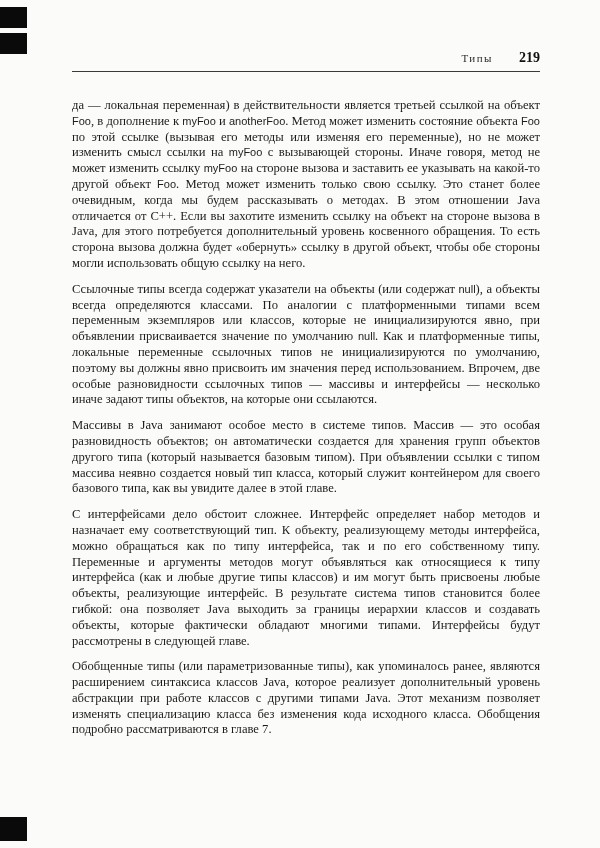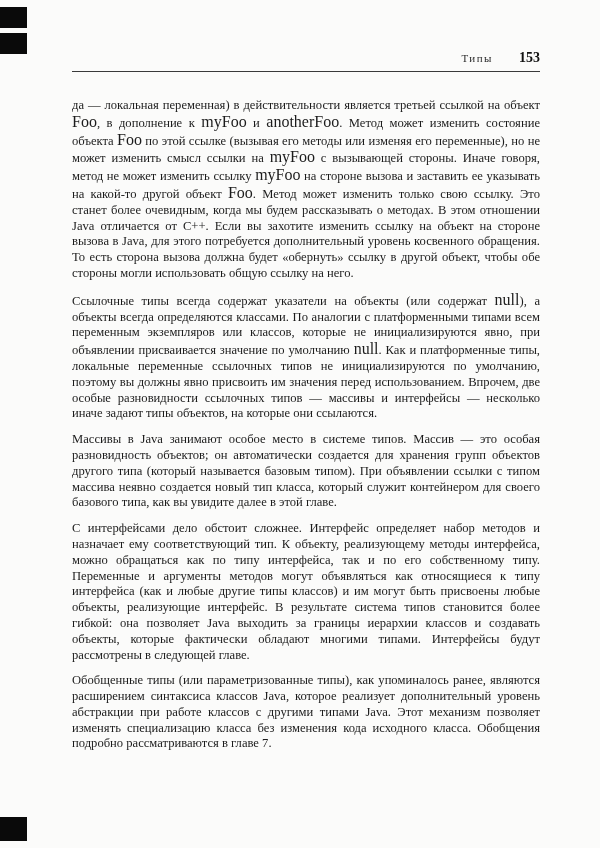--- a/index.html
+++ b/index.html
@@ -58,37 +58,37 @@
     margin-top: 26px;
   }
   .para {
     margin: 0 0 10px 0;
     font-size: 12.6px;
     line-height: 15.8px;
     text-align: justify;
   }
   .run { white-space: normal; }
   .run-code {
-    font-family: Liberation Serif, serif;
-    font-size: 16px;
+    font-family: Liberation Sans, sans-serif;
+    font-size: 11px;
   }
   .run-bold { font-weight: normal; }
   .run-italic { }
 </style>
 </head>
 <body>
 
 <div class="print-mark m1"></div>
 <div class="print-mark m2"></div>
 <div class="print-mark m3"></div>
 
 <div class="page-inner">
   <div class="page-header">
     <span class="running-head">Типы</span>
-    <span class="page-number">153</span>
+    <span class="page-number">219</span>
   </div>
   <hr class="header-rule">
   <div class="page-body">
       <p class="para"><span class="run run-normal">да — локальная переменная) в действительности является третьей ссылкой на объект </span><span class="run run-code">Foo</span><span class="run run-normal">, в дополнение к </span><span class="run run-code">myFoo</span><span class="run run-normal"> и </span><span class="run run-code">anotherFoo</span><span class="run run-normal">. Метод может изменить состояние объекта </span><span class="run run-code">Foo</span><span class="run run-normal"> по этой ссылке (вызывая его методы или изменяя его переменные), но не может изменить смысл ссылки на </span><span class="run run-code">myFoo</span><span class="run run-normal"> с вызывающей стороны. Иначе говоря, метод не может изменить ссылку </span><span class="run run-code">myFoo</span><span class="run run-normal"> на стороне вызова и заставить ее указывать на какой-то другой объект </span><span class="run run-code">Foo</span><span class="run run-normal">. Метод может изменить только свою ссылку. Это станет более очевидным, когда мы будем рассказывать о методах. В этом отношении Java отличается от C++. Если вы захотите изменить ссылку на объект на стороне вызова в Java, для этого потребуется дополнительный уровень косвенного обращения. То есть сторона вызова должна будет «обернуть» ссылку в другой объект, чтобы обе стороны могли использовать общую ссылку на него.</span></p>
       <p class="para"><span class="run run-normal">Ссылочные типы всегда содержат указатели на объекты (или содержат </span><span class="run run-code">null</span><span class="run run-normal">), а объекты всегда определяются классами. По аналогии с платформенными типами всем переменным экземпляров или классов, которые не инициализируются явно, при объявлении присваивается значение по умолчанию </span><span class="run run-code">null</span><span class="run run-normal">. Как и платформенные типы, локальные переменные ссылочных типов </span><span class="run run-bold">не</span><span class="run run-normal"> инициализируются по умолчанию, поэтому вы должны явно присвоить им значения перед использованием. Впрочем, две особые разновидности ссылочных типов — массивы и интерфейсы — несколько иначе задают типы объектов, на которые они ссылаются.</span></p>
       <p class="para"><span class="run run-normal">Массивы в Java занимают особое место в системе типов. Массив — это особая разновидность объектов; он автоматически создается для хранения групп объектов другого типа (который называется </span><span class="run run-italic">базовым типом</span><span class="run run-normal">). При объявлении ссылки с типом массива неявно создается новый тип класса, который служит контейнером для своего базового типа, как вы увидите далее в этой главе.</span></p>
       <p class="para"><span class="run run-normal">С интерфейсами дело обстоит сложнее. Интерфейс определяет набор методов и назначает ему соответствующий тип. К объекту, реализующему методы интерфейса, можно обращаться как по типу интерфейса, так и по его собственному типу. Переменные и аргументы методов могут объявляться как относящиеся к типу интерфейса (как и любые другие типы классов) и им могут быть присвоены любые объекты, реализующие интерфейс. В результате система типов становится более гибкой: она позволяет Java выходить за границы иерархии классов и создавать объекты, которые фактически обладают многими типами. Интерфейсы будут рассмотрены в следующей главе.</span></p>
       <p class="para"><span class="run run-italic">Обобщенные типы</span><span class="run run-normal"> (или </span><span class="run run-italic">параметризованные типы</span><span class="run run-normal">), как упоминалось ранее, являются расширением синтаксиса классов Java, которое реализует дополнительный уровень абстракции при работе классов с другими типами Java. Этот механизм позволяет изменять специализацию класса без изменения кода исходного класса. Обобщения подробно рассматриваются в главе 7.</span></p>
     </div>
 </div>

